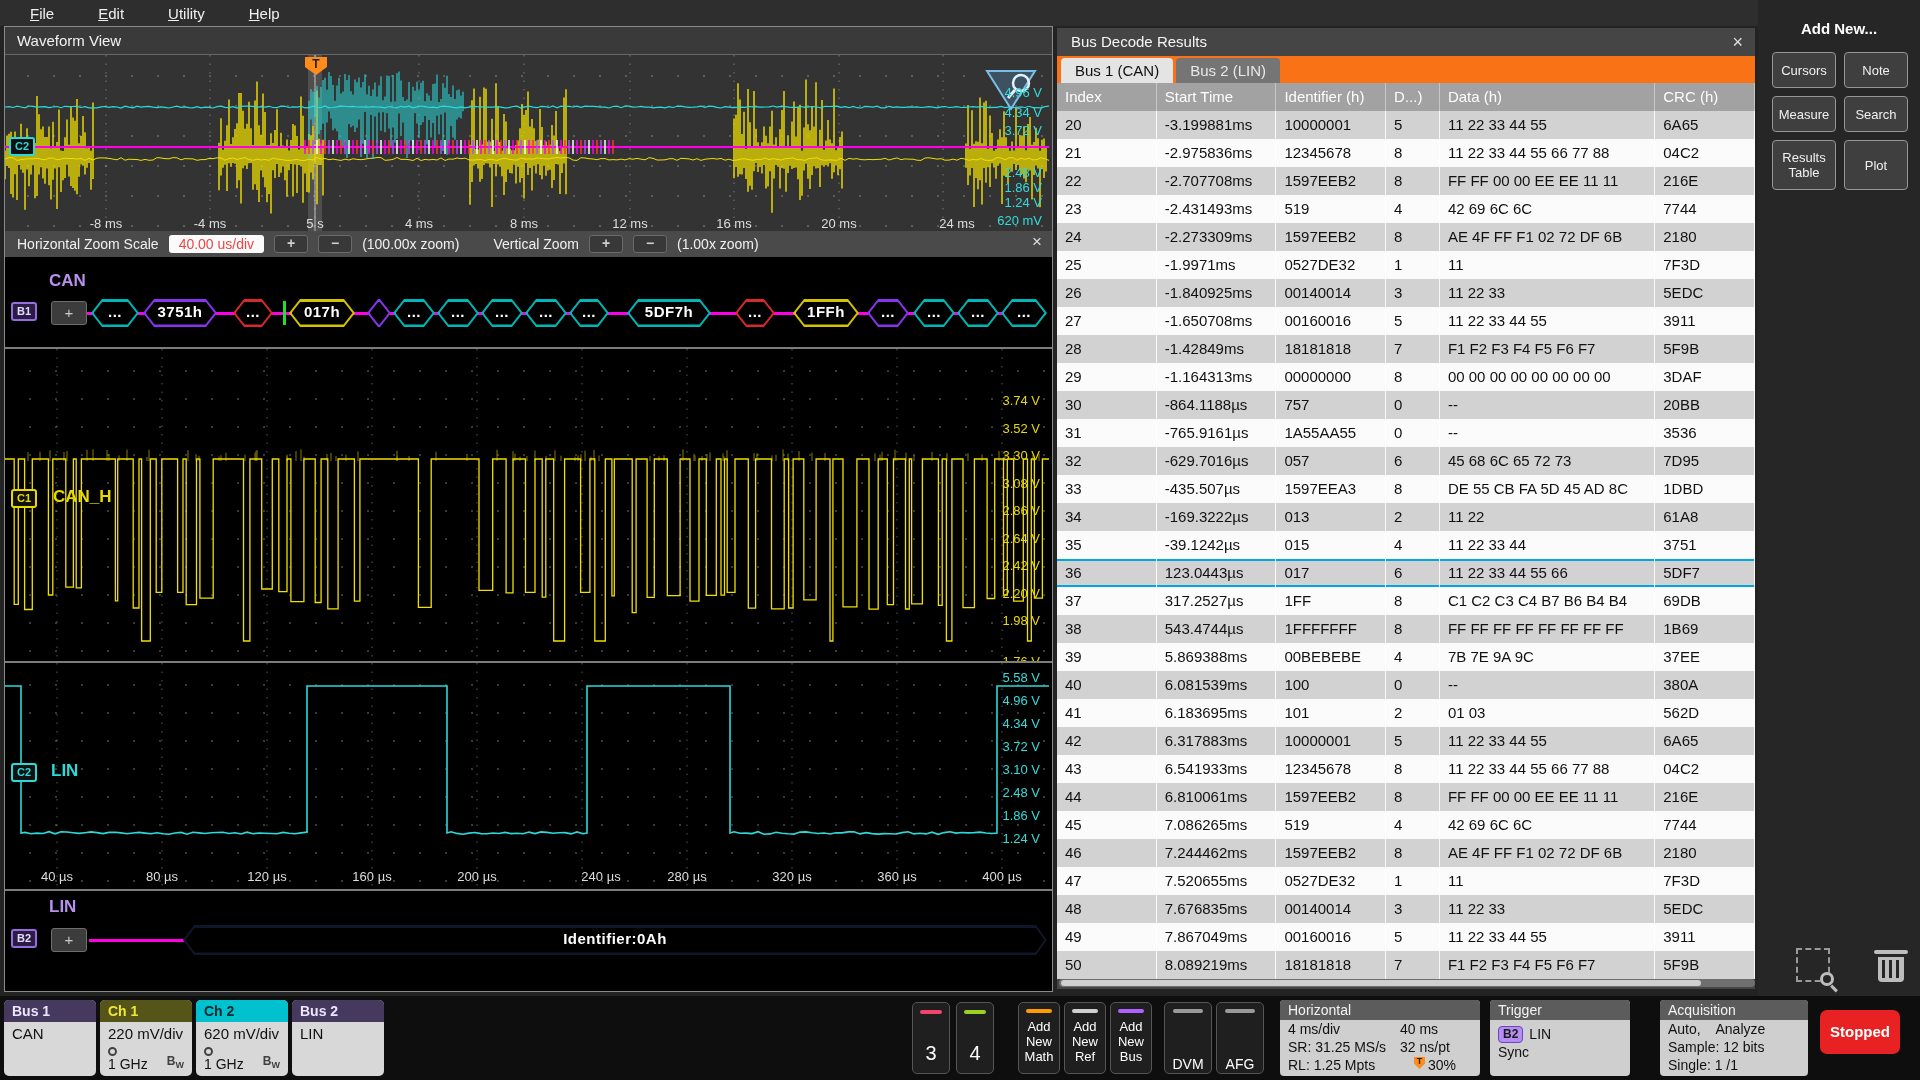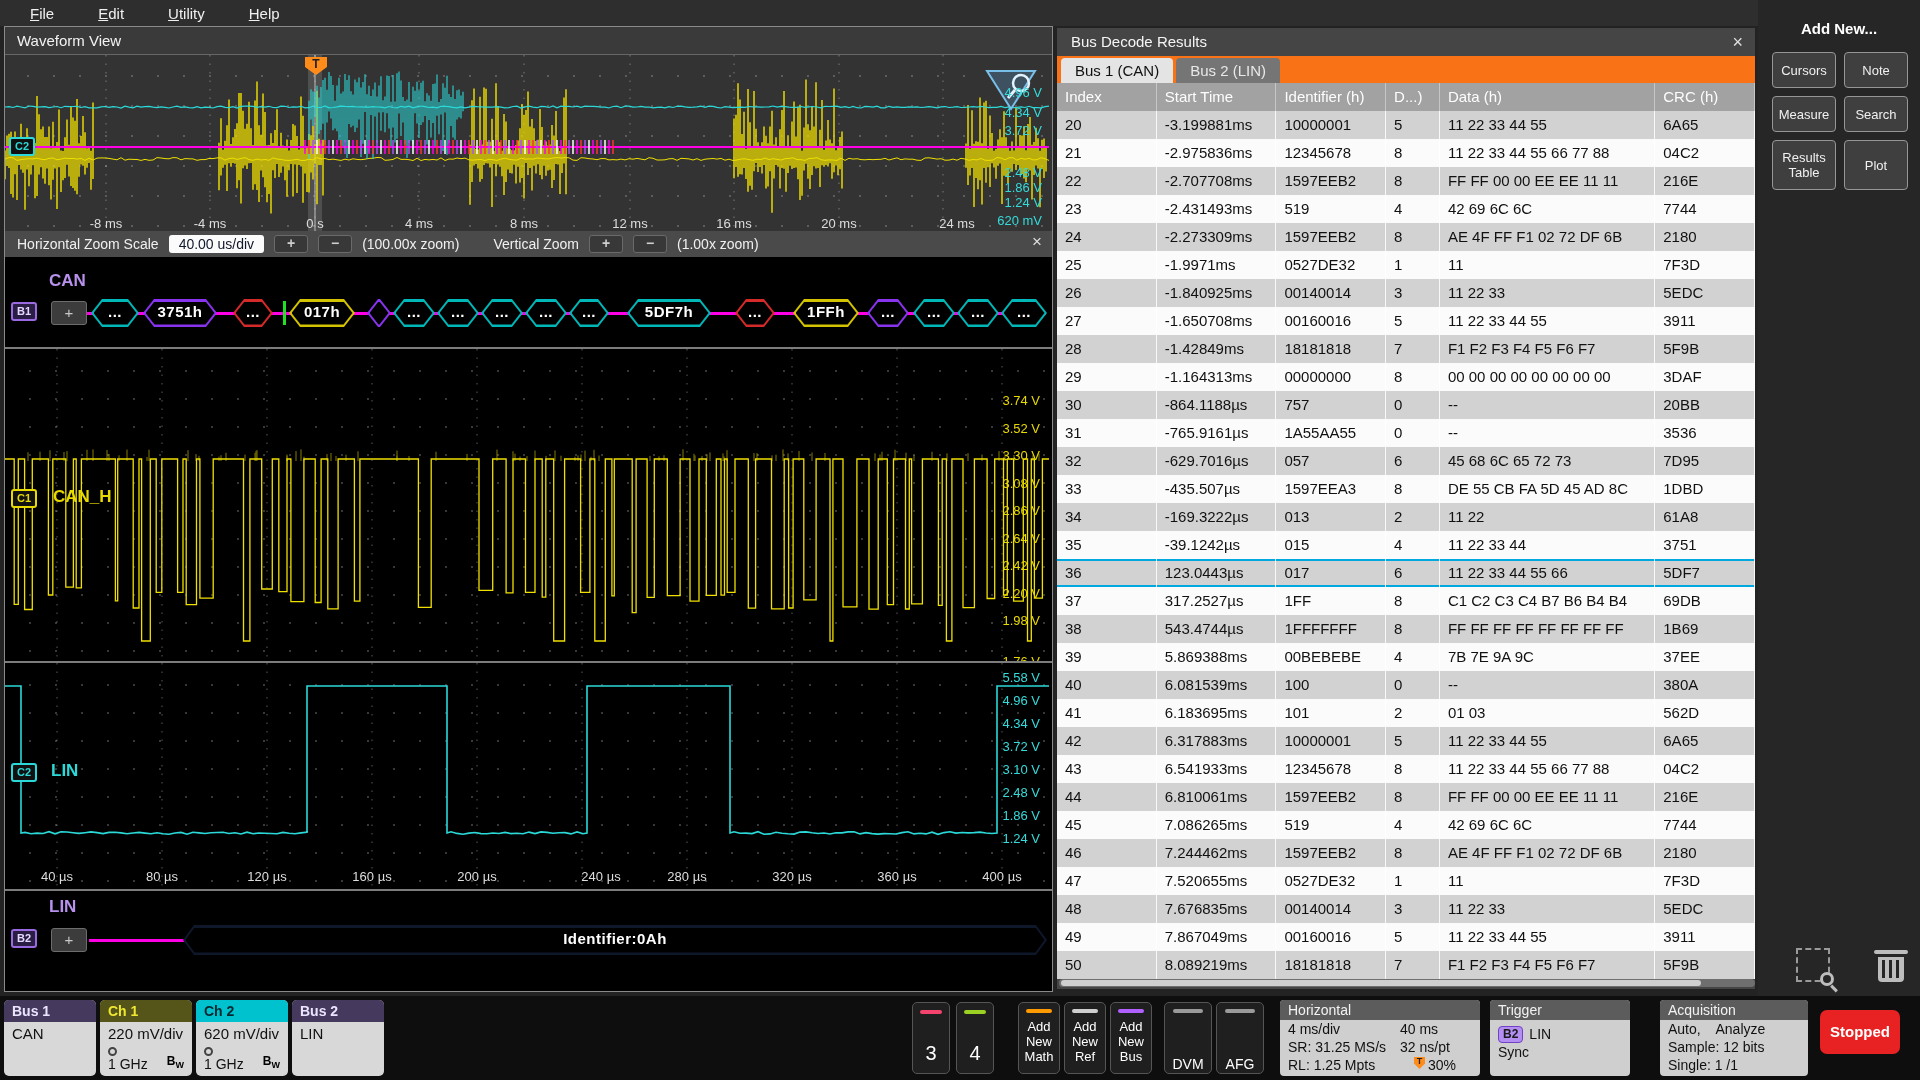--- a/index.html
+++ b/index.html
@@ -14,21 +14,21 @@
   .wf-title{position:absolute;left:0;top:0;width:100%;height:28px;background:#3a3a3a;color:#f2f2f2;font-size:15px;line-height:28px;padding-left:12px;border-bottom:1px solid #666;}
   .overview{position:absolute;left:0;top:28px;width:1047px;height:176px;background:#333;background-image:radial-gradient(rgba(255,255,255,.20) 1px,transparent 1.4px);background-size:26px 30px;background-position:10px 6px;overflow:hidden;}
   .ov-vlabels span{position:absolute;right:10px;color:#35dbdb;font-size:13px;white-space:nowrap;}
   .ov-time{position:absolute;left:0;top:161px;width:100%;height:16px;}
   .ov-time span{position:absolute;color:#ddd;font-size:13px;transform:translateX(-50%);}
   .t-flag{position:absolute;left:300px;top:2px;width:22px;height:18px;background:#ff8c1a;clip-path:polygon(0 0,100% 0,100% 55%,50% 100%,0 55%);color:#222;font-weight:bold;font-size:12px;text-align:center;line-height:14px;}
   .zoom-glyph{position:absolute;left:978px;top:12px;}
   .src-badge{position:absolute;border:2px solid;border-radius:3px;background:#111;font-size:11px;font-weight:bold;padding:1px 4px;line-height:13px;}
   
   .zoombar{position:absolute;left:0;top:204px;width:1047px;height:26px;background:#4a4a4a;display:flex;align-items:center;gap:10px;padding-left:12px;color:#f0f0f0;font-size:14px;}
-  .zb-input{background:#fbfbfb;color:#0f172a;border-radius:3px;padding:1px 10px;font-size:14px;}
+  .zb-input{background:#fbfbfb;color:#ef4444;border-radius:3px;padding:1px 10px;font-size:14px;}
   .zb-btn{width:34px;height:18px;background:#383838;border:1px solid #6a6a6a;border-radius:3px;color:#cfcfcf;font-size:14px;font-weight:bold;text-align:center;line-height:15px;}
   .zb-close{position:absolute;right:10px;color:#ddd;font-size:17px;top:1px;}
   
   .bus-track{position:absolute;left:0;width:1047px;background:#000;}
   .bus-name{position:absolute;left:44px;color:#b791ec;font-size:17px;font-weight:bold;}
   .hex-row{position:absolute;left:0;width:100%;height:28px;}
   .hex-line{position:absolute;left:50px;right:6px;top:13px;height:3px;background:#ff00e6;}
   .hex{position:absolute;top:0;height:28px;clip-path:polygon(11px 0,calc(100% - 11px) 0,100% 50%,calc(100% - 11px) 100%,11px 100%,0 50%);}
   .hex-in{position:absolute;left:2.5px;top:2.5px;right:2.5px;bottom:2.5px;background:#000;clip-path:polygon(9px 0,calc(100% - 9px) 0,100% 50%,calc(100% - 9px) 100%,9px 100%,0 50%);}
   .hex-label{position:absolute;width:100%;text-align:center;top:4px;color:#fff;font-size:15px;font-weight:bold;letter-spacing:.5px;}
@@ -72,21 +72,21 @@
   .trash{position:absolute;left:118px;top:948px;width:30px;height:34px;}
   .trash .lid{position:absolute;left:-2px;top:2px;width:34px;height:4px;background:#bdbdbd;border-radius:2px;}
   .trash .body{position:absolute;left:2px;top:9px;width:26px;height:25px;background:#bdbdbd;border-radius:0 0 4px 4px;}
   .trash .body i{position:absolute;top:3px;width:3px;height:18px;background:#262626;}
   
   .bottombar{position:absolute;left:0;top:996px;width:1920px;height:84px;background:#0e0e0e;}
   .ch-card{position:absolute;top:4px;width:92px;height:76px;border-radius:5px;overflow:hidden;background:#d8d8d8;}
   .ch-card .hd{height:22px;font-size:14px;font-weight:bold;line-height:22px;padding-left:8px;}
   .ch-card .bd{padding:3px 0 0 8px;color:#111;font-size:15px;line-height:17px;}
   .ch-card .freq{position:absolute;bottom:4px;left:8px;font-size:14px;color:#111;}
-  .ch-card .bw{position:absolute;bottom:6px;right:8px;font-size:12px;font-weight:bold;color:#000000;}
+  .ch-card .bw{position:absolute;bottom:6px;right:8px;font-size:12px;font-weight:bold;color:#404040;}
   .ch-card .bw sub{font-size:9px;}
   .probe{display:inline-block;width:9px;height:9px;border:2px solid #444;border-radius:50%;margin-top:3px;}
   .numbtn{position:absolute;top:6px;width:38px;height:72px;background:#1f1f1f;border:1px solid #555;border-radius:5px;color:#fff;font-size:20px;text-align:center;line-height:100px;}
   .numbtn .stripe{position:absolute;left:7px;right:7px;top:7px;height:4px;border-radius:2px;}
   .addbtn{position:absolute;top:6px;width:42px;height:72px;background:#1f1f1f;border:1px solid #555;border-radius:5px;color:#fff;font-size:13px;text-align:center;padding-top:16px;line-height:15px;}
   .addbtn .stripe{position:absolute;left:7px;right:7px;top:6px;height:4px;border-radius:2px;}
   .toolbtn{position:absolute;top:6px;width:48px;height:72px;background:#1f1f1f;border:1px solid #555;border-radius:5px;color:#fff;font-size:14px;text-align:center;line-height:122px;}
   .toolbtn .stripe{position:absolute;left:8px;right:8px;top:6px;height:4px;border-radius:2px;background:#9a9a9a;}
   .info-panel{position:absolute;top:4px;height:76px;background:#cfcfcf;border-radius:4px;overflow:hidden;}
   .info-panel .hd{height:20px;background:#5c5c5c;color:#f2f2f2;font-size:14px;line-height:20px;padding-left:8px;}
@@ -223,21 +223,21 @@
           <span style="top: 50px;">4.34 V</span>
           <span style="top: 68px;">3.72 V</span>
           <span style="top: 110px;">2.48 V</span>
           <span style="top: 125px;">1.86 V</span>
           <span style="top: 140px;">1.24 V</span>
           <span style="top: 158px;">620 mV</span>
         </div>
       <div class="ov-time" id="ov-time">
           <span style="left: 101px;">-8 ms</span>
           <span style="left: 205px;">-4 ms</span>
-          <span style="left: 310px;">0 s</span>
+          <span style="left: 310px;">5 s</span>
           <span style="left: 414px;">4 ms</span>
           <span style="left: 519px;">8 ms</span>
           <span style="left: 625px;">12 ms</span>
           <span style="left: 729px;">16 ms</span>
           <span style="left: 834px;">20 ms</span>
           <span style="left: 952px;">24 ms</span>
         </div>
     </div>
 
     <div class="zoombar">

